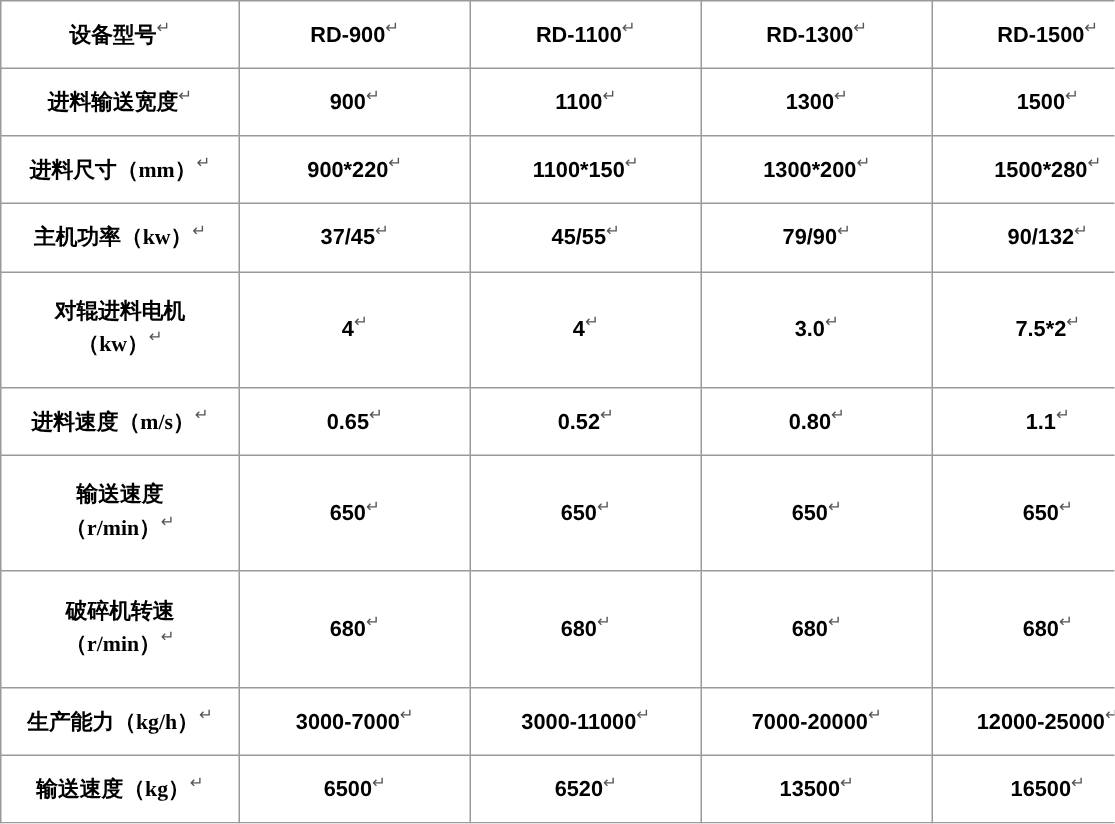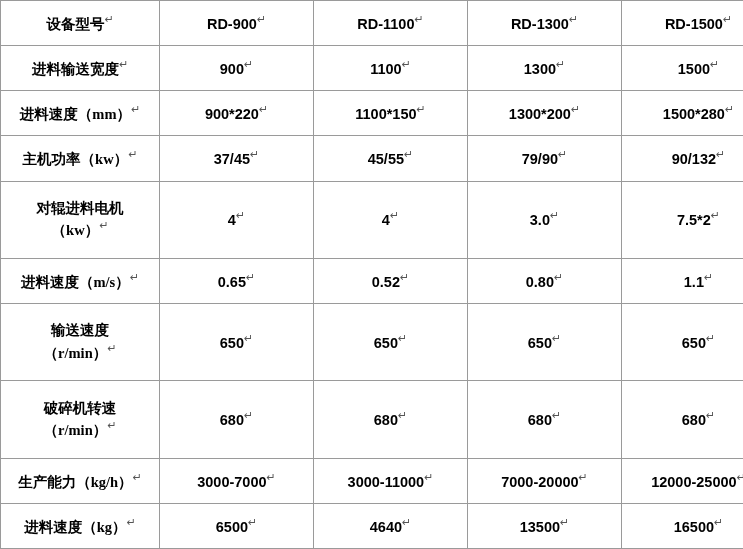--- a/index.html
+++ b/index.html
@@ -69,21 +69,21 @@
 
     <tr>
       <td class="label cjk"><span>进料输送宽度</span><span class="marker">↵</span></td>
       <td class="val"><span>900</span><span class="marker">↵</span></td>
       <td class="val"><span>1100</span><span class="marker">↵</span></td>
       <td class="val"><span>1300</span><span class="marker">↵</span></td>
       <td class="val"><span>1500</span><span class="marker">↵</span></td>
     </tr>
 
     <tr>
-      <td class="label cjk"><span>进料速度（mm）</span><span class="marker">↵</span></td>
+      <td class="label cjk"><span>进料尺寸（mm）</span><span class="marker">↵</span></td>
       <td class="val"><span>900*220</span><span class="marker">↵</span></td>
       <td class="val"><span>1100*150</span><span class="marker">↵</span></td>
       <td class="val"><span>1300*200</span><span class="marker">↵</span></td>
       <td class="val"><span>1500*280</span><span class="marker">↵</span></td>
     </tr>
 
     <tr>
       <td class="label cjk"><span>主机功率（kw）</span><span class="marker">↵</span></td>
       <td class="val"><span>37/45</span><span class="marker">↵</span></td>
       <td class="val"><span>45/55</span><span class="marker">↵</span></td>
@@ -134,21 +134,21 @@
 
     <tr>
       <td class="label cjk"><span>生产能力（kg/h）</span><span class="marker">↵</span></td>
       <td class="val"><span>3000-7000</span><span class="marker">↵</span></td>
       <td class="val"><span>3000-11000</span><span class="marker">↵</span></td>
       <td class="val"><span>7000-20000</span><span class="marker">↵</span></td>
       <td class="val"><span>12000-25000</span><span class="marker">↵</span></td>
     </tr>
 
     <tr>
-      <td class="label cjk"><span>进料速度（kg）</span><span class="marker">↵</span></td>
+      <td class="label cjk"><span>输送速度（kg）</span><span class="marker">↵</span></td>
       <td class="val"><span>6500</span><span class="marker">↵</span></td>
-      <td class="val"><span>4640</span><span class="marker">↵</span></td>
+      <td class="val"><span>6520</span><span class="marker">↵</span></td>
       <td class="val"><span>13500</span><span class="marker">↵</span></td>
       <td class="val"><span>16500</span><span class="marker">↵</span></td>
     </tr>
 
   </tbody>
 </table>
 
 </body></html>

